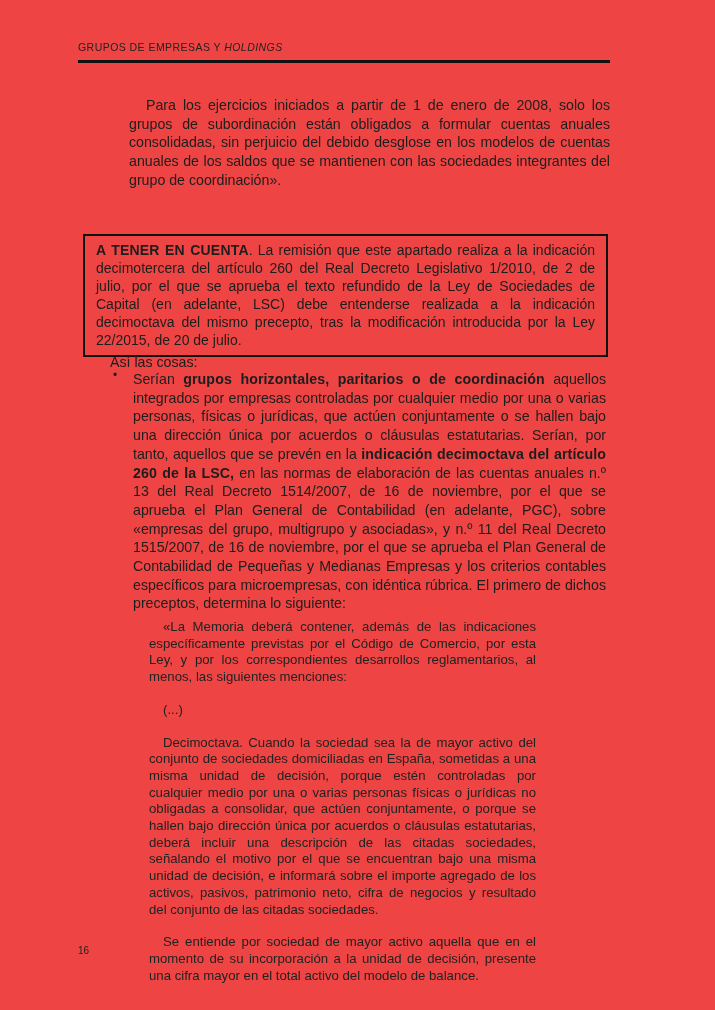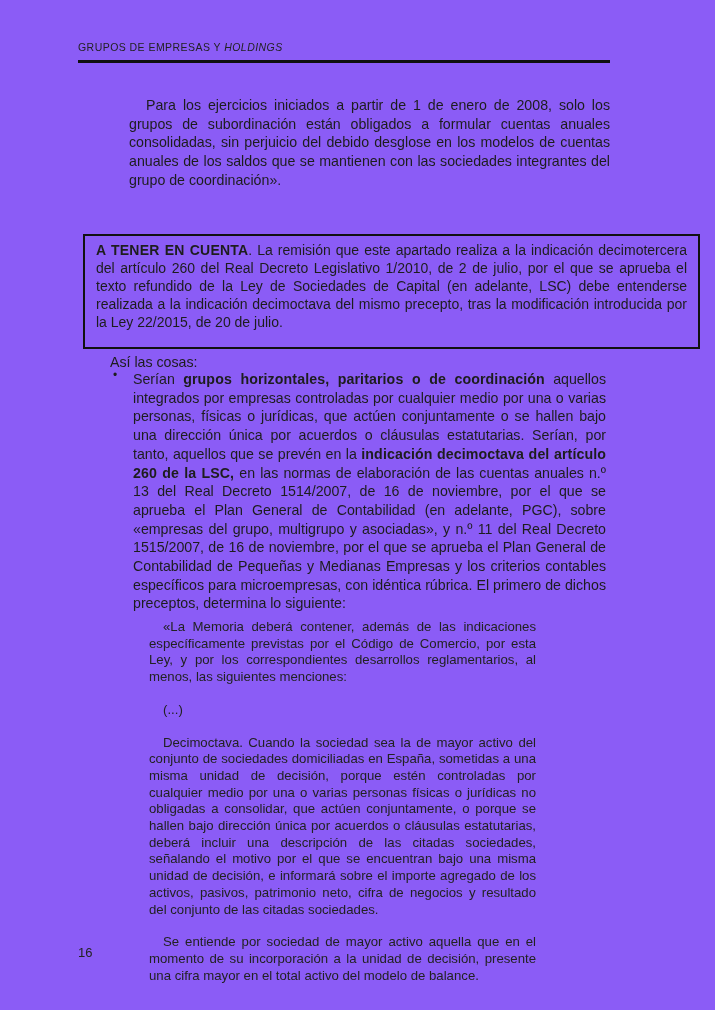--- a/index.html
+++ b/index.html
@@ -4,21 +4,21 @@
 <style>
   html, body {
     margin: 0;
     padding: 0;
     background: #ffffff;
   }
   .page {
     position: relative;
     width: 715px;
     height: 1010px;
-    background: #8b5cf6;
+    background: #ef4444;
     font-family: "Liberation Sans", sans-serif;
     color: #1d1d1d;
     overflow: hidden;
   }
 
   
   .running-header {
     position: absolute;
     left: 78px;
     top: 41px;
@@ -43,24 +43,24 @@
     text-align: justify;
   }
   .intro p { margin: 0; }
   .indent-first { text-indent: 17px; }
 
   
   .note-box {
     position: absolute;
     left: 83px;
     top: 234px;
-    width: 617px;
+    width: 525px;
     box-sizing: border-box;
     border: 2px solid #111;
-    padding: 5px 11px 16px 11px;
+    padding: 5px 11px 6px 11px;
     font-size: 14px;
     line-height: 18px;
     text-align: justify;
   }
   .note-box p { margin: 0; }
   .note-box b { letter-spacing: 0.2px; }
 
   
   .lead {
     position: absolute;
@@ -103,21 +103,21 @@
     text-align: justify;
     color: #222;
   }
   .quote p { margin: 16px; text-indent: 14px; }
 
   
   .page-number {
     position: absolute;
     left: 78px;
     top: 945px;
-    font-size: 13px;
+    font-size: 10px;
     color: #222;
   }
 </style>
 </head>
 <body>
 
 <div class="page">
 
   <header class="running-header">
     <span>GRUPOS DE EMPRESAS Y </span><i>HOLDINGS</i>

